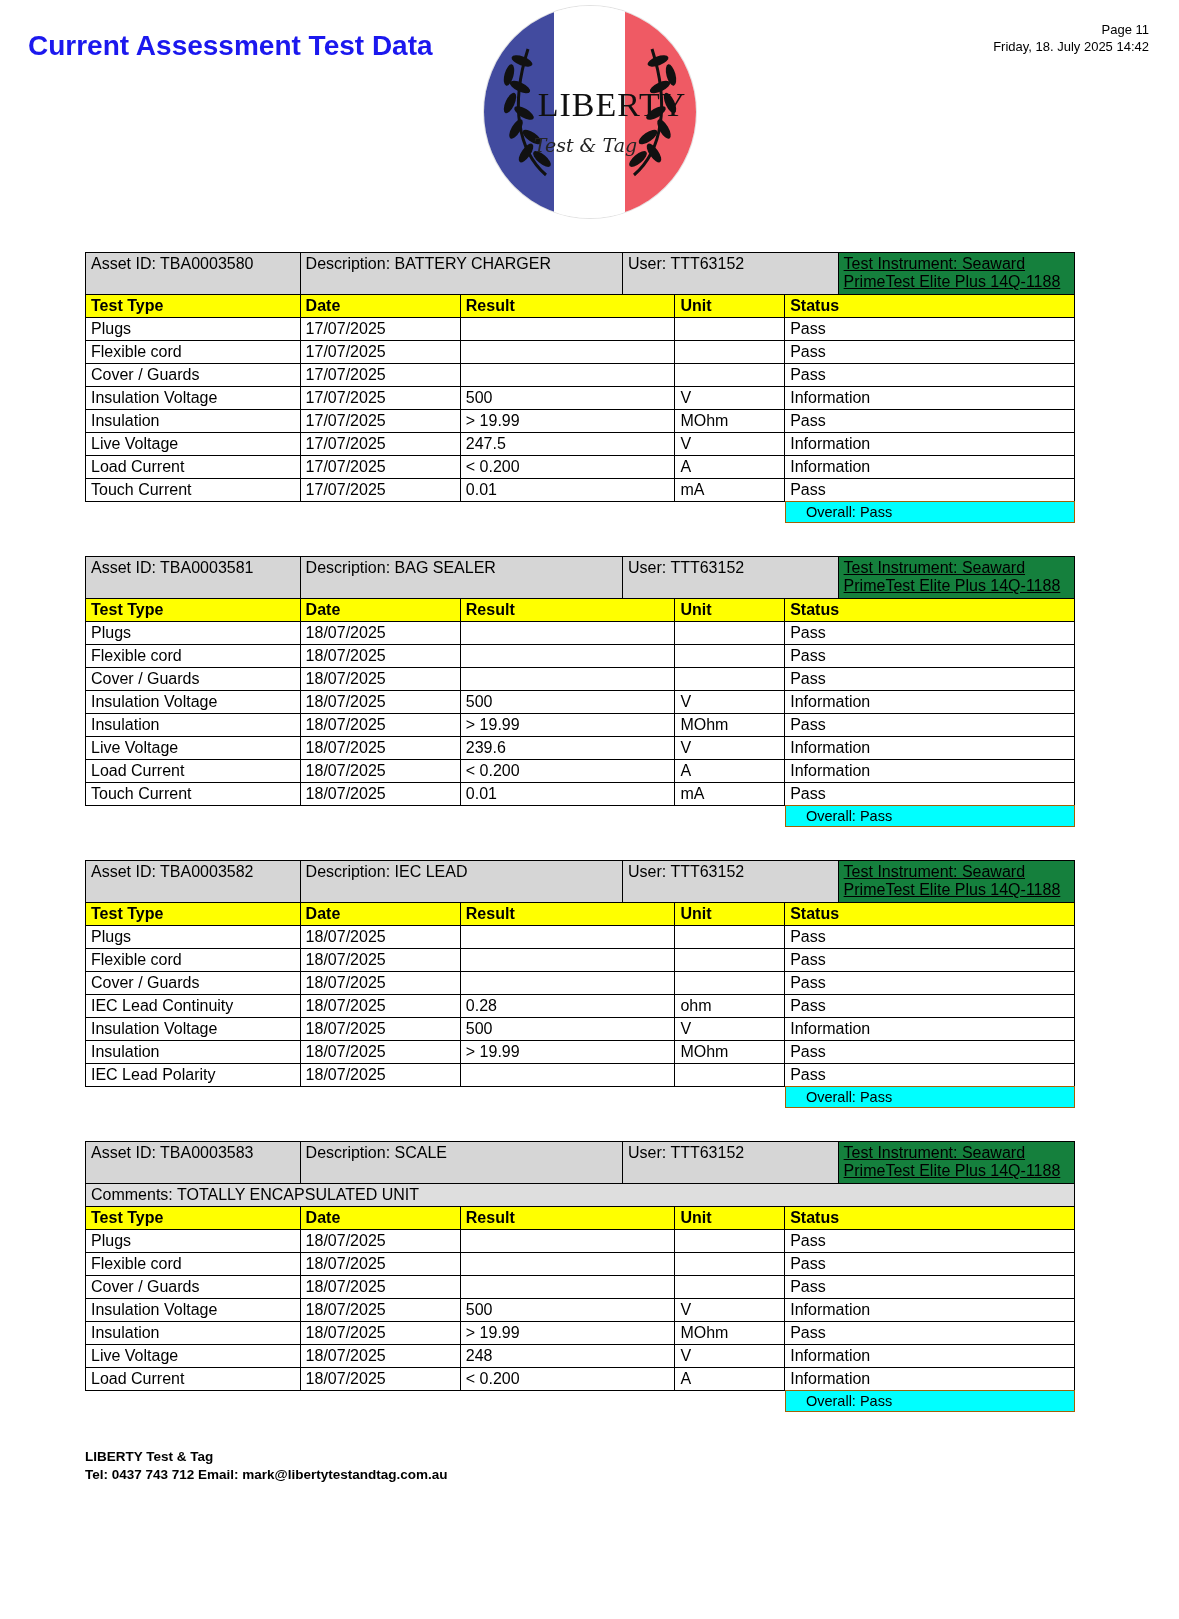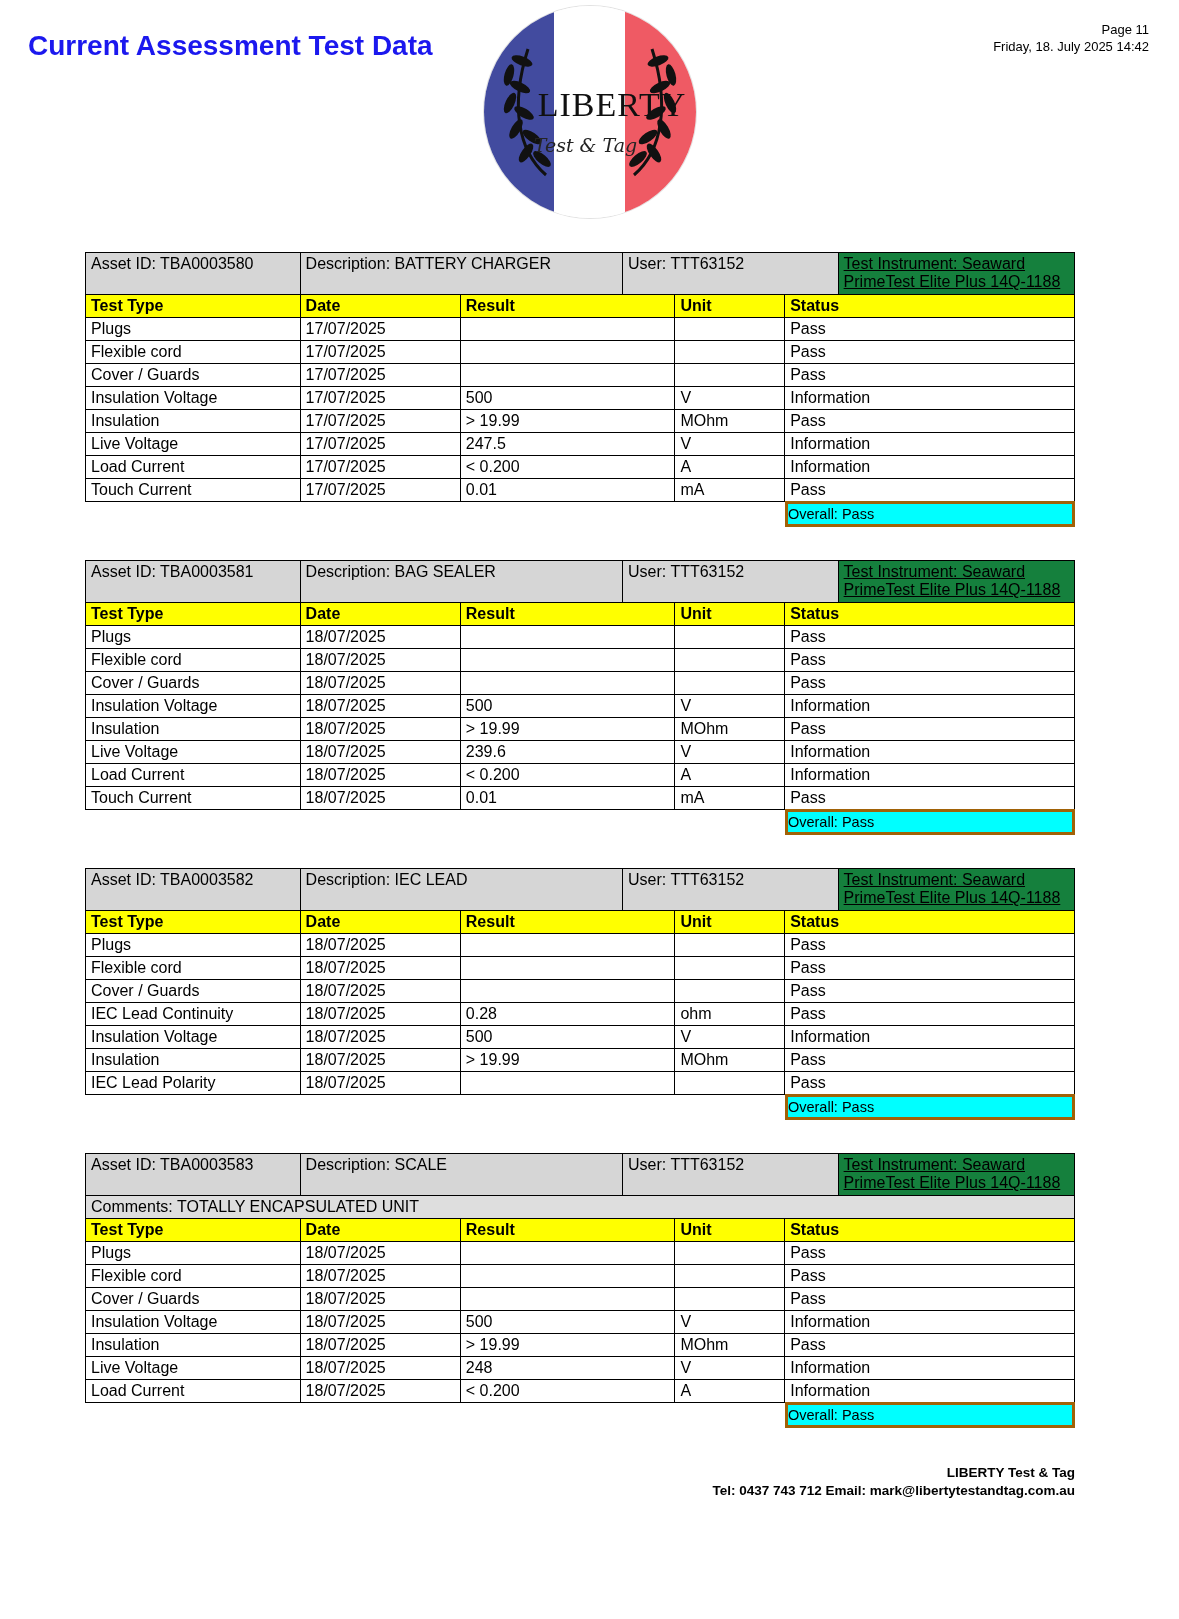--- a/index.html
+++ b/index.html
@@ -46,25 +46,25 @@
   table.hdr td.instr { background:#15803d;text-decoration:underline; }
   .hc1{width:21.7%} .hc2{width:32.6%} .hc3{width:21.8%} .hc4{width:23.9%}
   table.main { margin-top:-1px; }
   table.main th { background:var(--col-yellow); text-align:left; font-weight:bold; height:23px; }
   table.main td { height:23px; white-space:nowrap; }
   .c1{width:21.7%} .c2{width:16.2%} .c3{width:21.7%} .c4{width:11.1%} .c5{width:29.3%}
   table.comments { margin-top:-1px; }
   table.comments td { background:var(--comments-gray); height:23px; }
   .overall-wrap { display:flex; justify-content:flex-end; }
   .overall {
-    width:29.3%; border:3px solid #a16207; margin-top:-1px;
-    background:var(--overall-cyan); padding:2px 0; font-size:14.5px; min-height:22px;
+    width:29.3%; border:1px solid #a16207; margin-top:-1px;
+    background:var(--overall-cyan); padding:2px 20px; font-size:14.5px; min-height:22px;
   }
   
-  .footer { text-align:right; font-weight:bold; font-size:13.5px; line-height:1.35; margin-top:36px; }
+  .footer { text-align:left; font-weight:bold; font-size:13.5px; line-height:1.35; margin-top:36px; }
 </style>
 </head>
 <body>
 
 <div class="header">
   <h1 class="title">Current Assessment Test Data</h1>
 
   <div class="logo">
     <div class="stripes">
       <div class="stripe b"></div>

